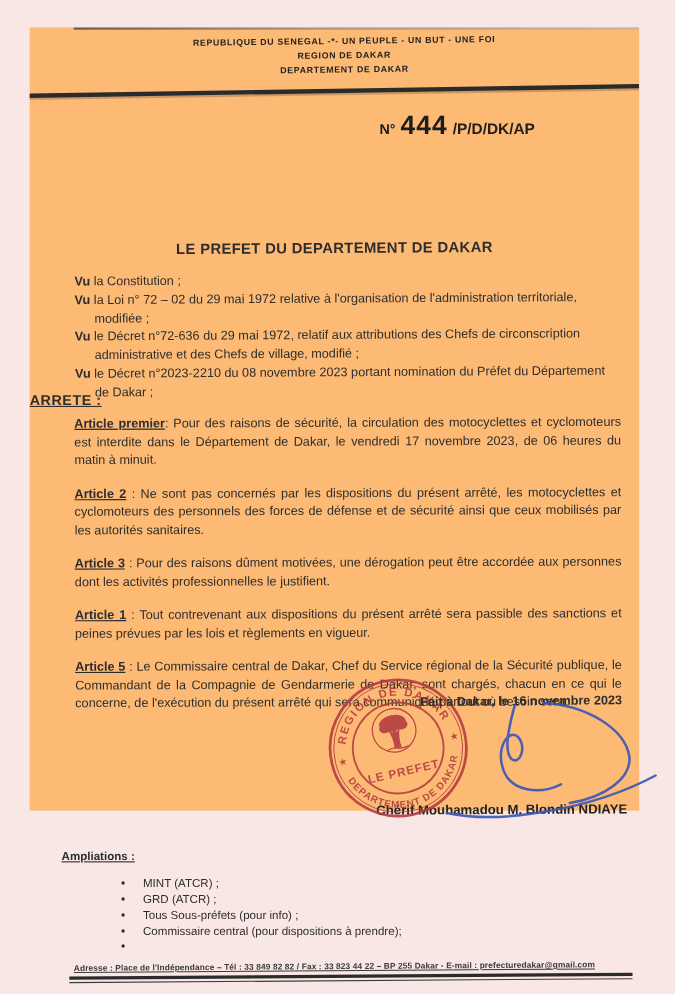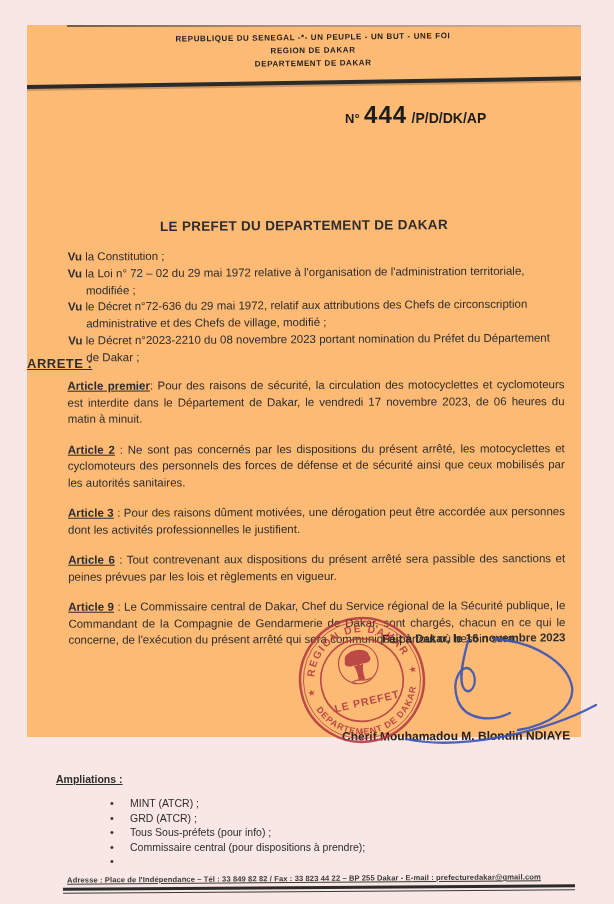--- a/index.html
+++ b/index.html
@@ -96,22 +96,22 @@
       <div class="visa"><b>Vu</b><span> le Décret n°72-636 du 29 mai 1972, relatif aux attributions des Chefs de circonscription administrative et des Chefs de village, modifié ;</span></div>
       <div class="visa"><b>Vu</b><span> le Décret n°2023-2210 du 08 novembre 2023 portant nomination du Préfet du Département de Dakar ;</span></div>
     </div>
 
     <div class="abs arrete">ARRETE :</div>
 
     <div class="abs articles">
       <div class="article"><span class="lbl">Article premier</span><span>: Pour des raisons de sécurité, la circulation des motocyclettes et cyclomoteurs est interdite dans le Département de Dakar, le vendredi 17 novembre 2023, de 06 heures du matin à minuit.</span></div>
       <div class="article"><span class="lbl">Article 2</span><span> : Ne sont pas concernés par les dispositions du présent arrêté, les motocyclettes et cyclomoteurs des personnels des forces de défense et de sécurité ainsi que ceux mobilisés par les autorités sanitaires.</span></div>
       <div class="article"><span class="lbl">Article 3</span><span> : Pour des raisons dûment motivées, une dérogation peut être accordée aux personnes dont les activités professionnelles le justifient.</span></div>
-      <div class="article"><span class="lbl">Article 6</span><span> : Tout contrevenant aux dispositions du présent arrêté sera passible des sanctions et peines prévues par les lois et règlements en vigueur.</span></div>
-      <div class="article"><span class="lbl">Article 9</span><span> : Le Commissaire central de Dakar, Chef du Service régional de la Sécurité publique, le Commandant de la Compagnie de Gendarmerie de Dakar, sont chargés, chacun en ce qui le concerne, de l'exécution du présent arrêté qui sera communiqué partout où besoin sera.</span></div>
+      <div class="article"><span class="lbl">Article 1</span><span> : Tout contrevenant aux dispositions du présent arrêté sera passible des sanctions et peines prévues par les lois et règlements en vigueur.</span></div>
+      <div class="article"><span class="lbl">Article 5</span><span> : Le Commissaire central de Dakar, Chef du Service régional de la Sécurité publique, le Commandant de la Compagnie de Gendarmerie de Dakar, sont chargés, chacun en ce qui le concerne, de l'exécution du présent arrêté qui sera communiqué partout où besoin sera.</span></div>
     </div>
 
     <div class="abs fait">Fait à Dakar, le 16 novembre 2023</div>
 
     <div class="abs stamp">
       <svg viewBox="0 0 160 160">
         <g fill="none" stroke="#b23a40">
           <circle cx="80" cy="80" r="75" stroke-width="3"></circle>
           <circle cx="80" cy="80" r="71" stroke-width="1"></circle>
           <circle cx="80" cy="80" r="50" stroke-width="2"></circle>

